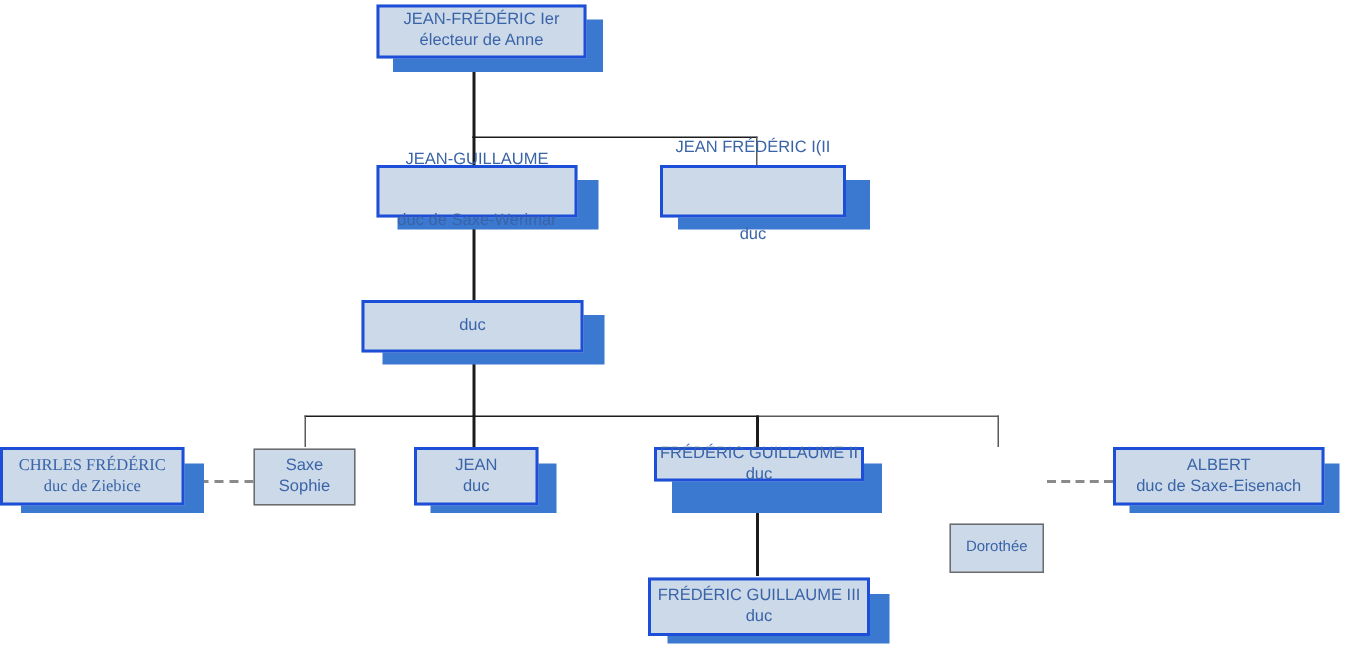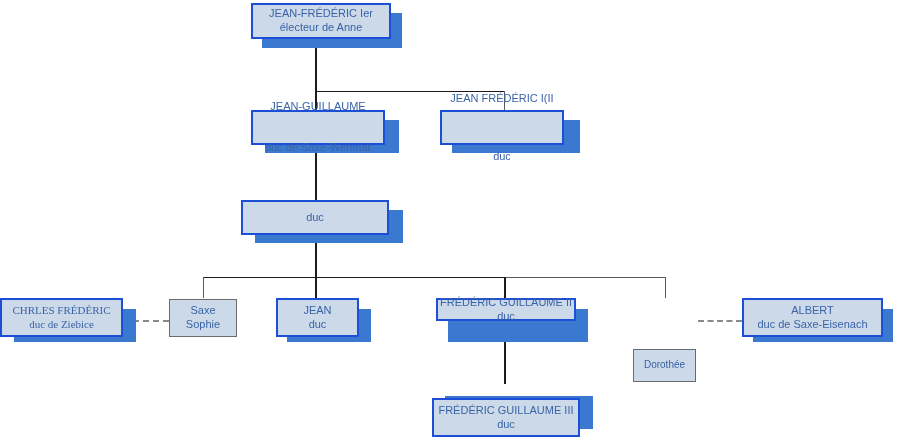--- a/index.html
+++ b/index.html
@@ -145,18 +145,18 @@
 
   <div class="node plain fs10" style="left:633px; top:302px; width:63px; height:33px;margin-top:47px;">
     <span class="l1">Dorothée</span>
   </div>
 
   <div class="node heavy fs11" style="left:742px; top:298px; width:141px; height:39px;">
     <span class="l1">ALBERT</span>
     <span class="l2">duc de Saxe-Eisenach</span>
   </div>
 
-  <div class="node heavy fs11" style="left:432px; top:385px; width:148px; height:39px;margin-top:13px;">
+  <div class="node heavy fs11" style="left:432px; top:385px; width:148px; height:39px;">
     <span class="l1">FRÉDÉRIC GUILLAUME III</span>
     <span class="l2">duc</span>
   </div>
 
 </div>
 
 </body></html>

